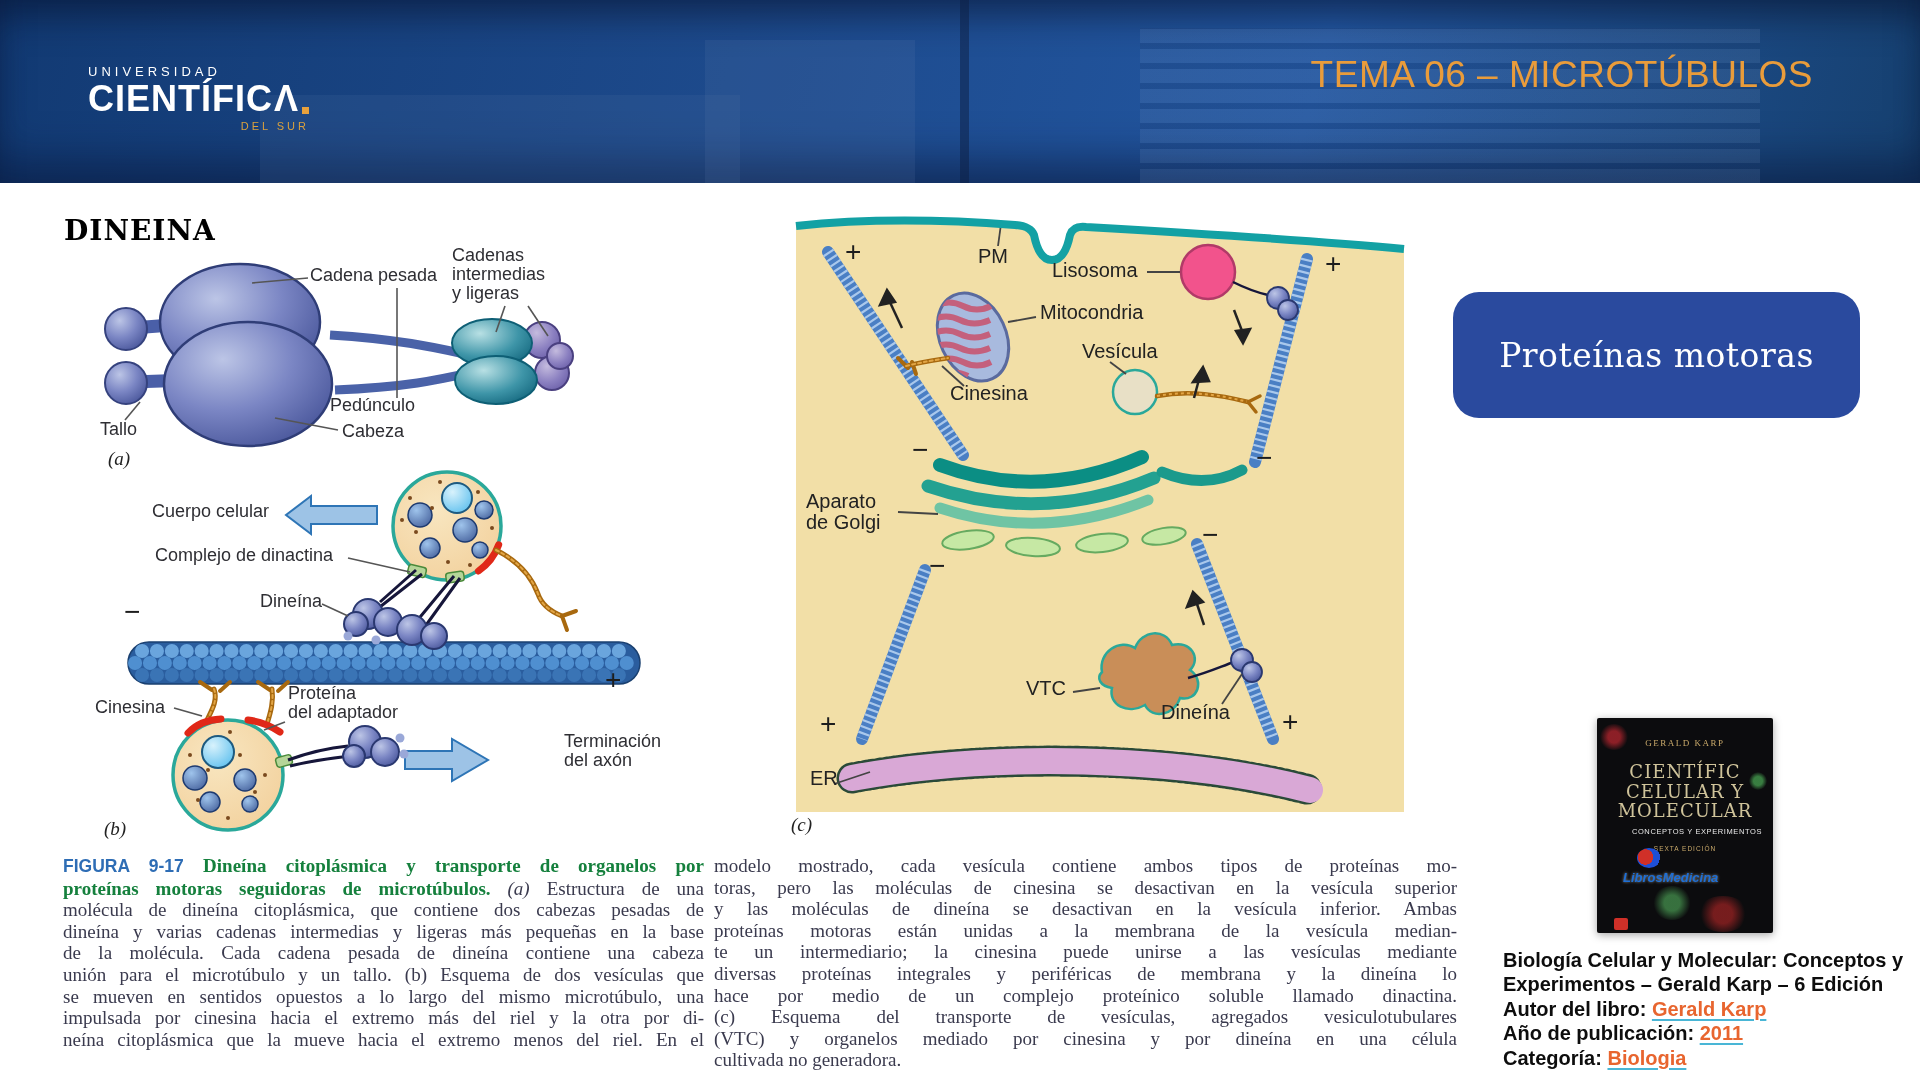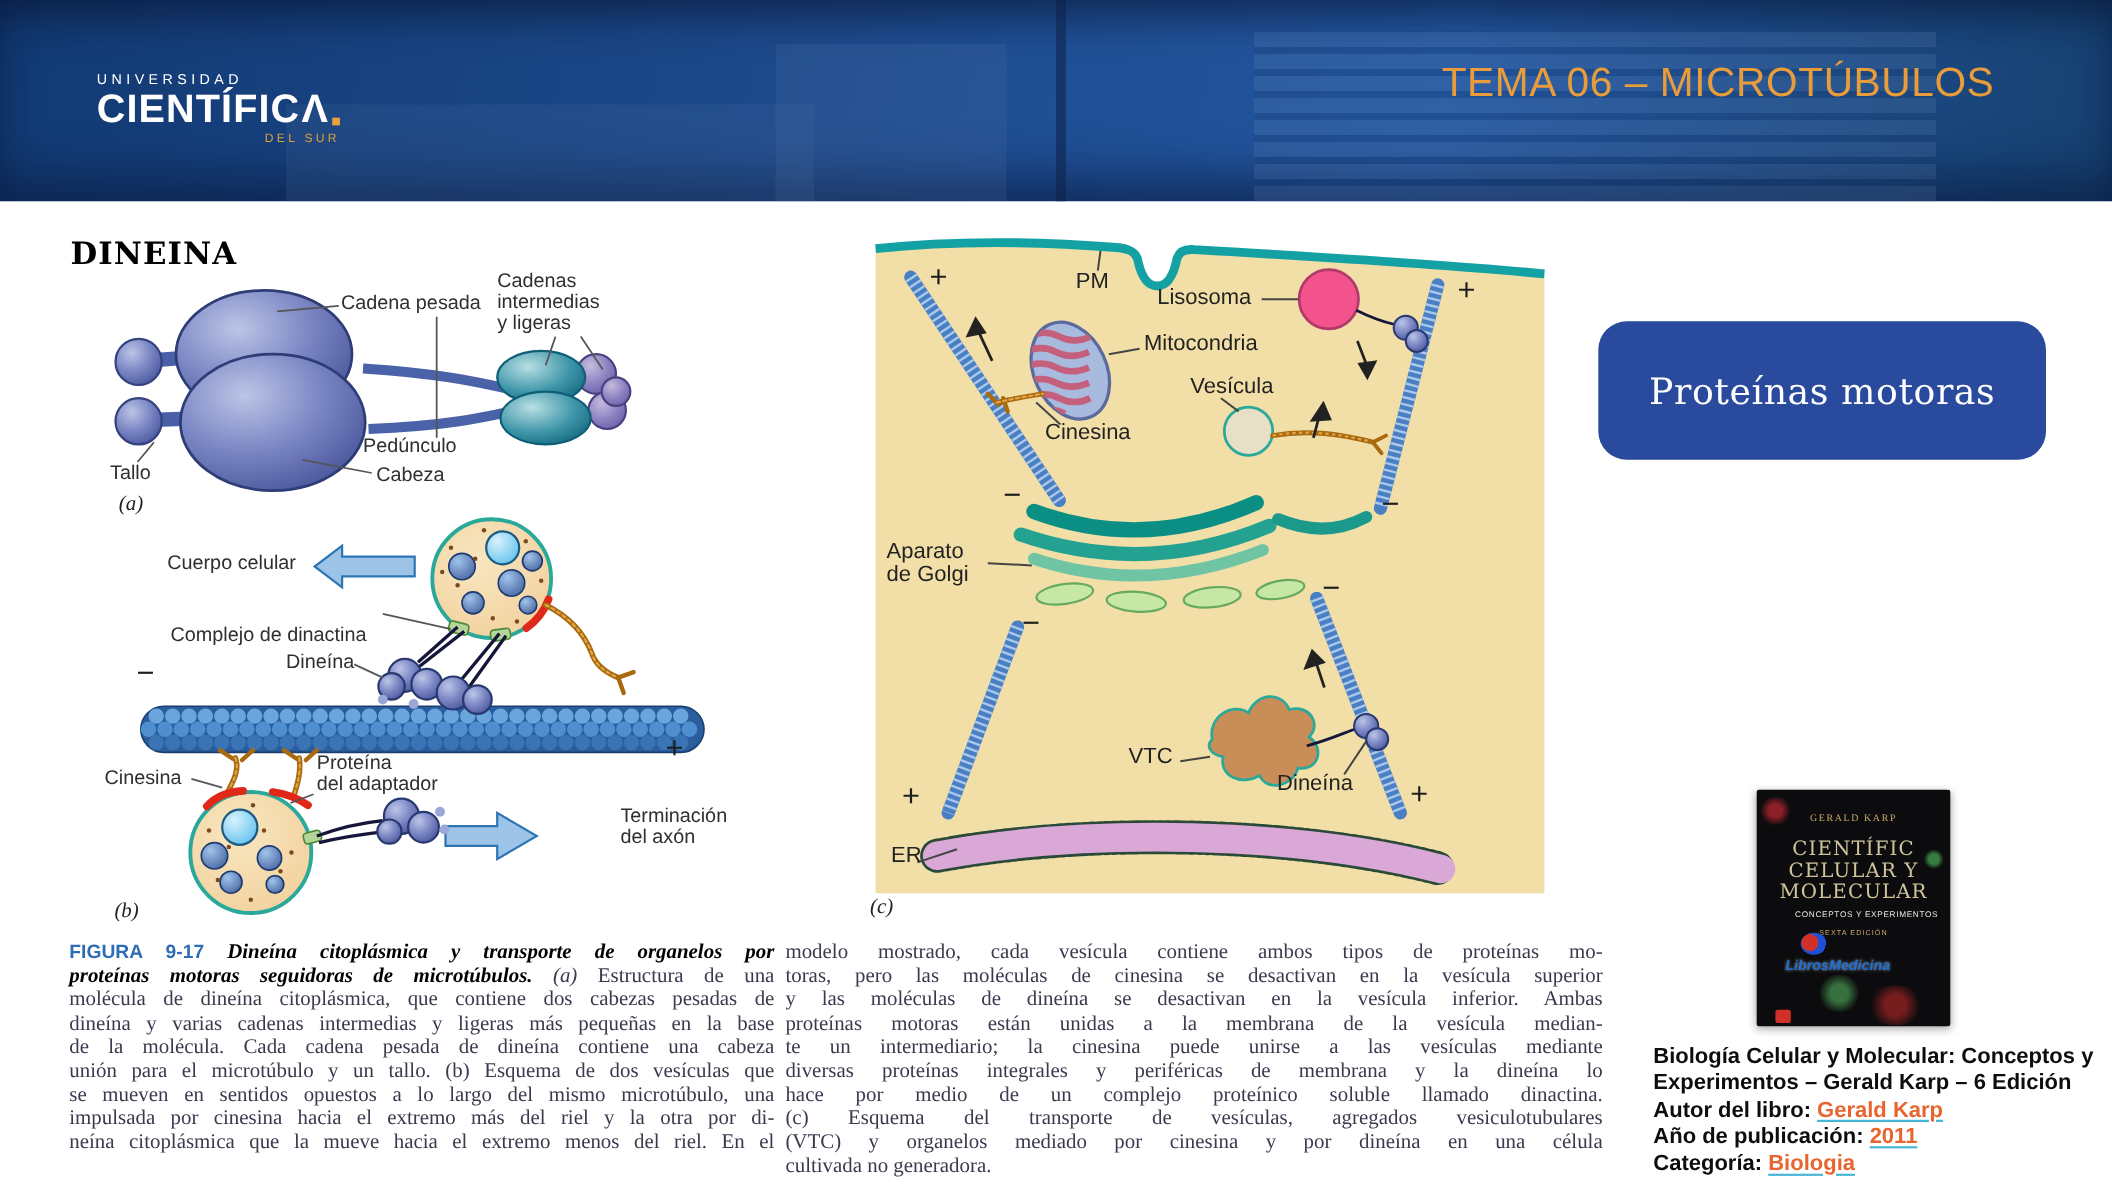--- a/index.html
+++ b/index.html
@@ -35,21 +35,21 @@
   .figsvg{position:absolute;}
 
   
   .caption{position:absolute;top:855px;font-family:"Liberation Serif",serif;font-size:19px;
     line-height:21.6px;color:#3a3a4e;}
   .cap-left{left:63px;width:641px;}
   .cap-right{left:714px;width:743px;}
   .caption .cap-line,.caption .cap-lines div{text-align:justify;text-align-last:justify;}
   .cap-right .cap-lines div:last-child{text-align-last:left;}
   .figura{color:#2e6db5;font-weight:bold;font-family:"Liberation Sans",sans-serif;font-size:17.5px;margin-top:36px;}
-  .capb{font-weight:bold;color:#000000;font-style:italic;}
+  .capb{font-weight:bold;color:#15803d;}
   .cap-ital{font-style:italic;}
 
   
   .motor-btn{position:absolute;left:1453px;top:292px;width:407px;height:126px;border-radius:26px;
     background:#2a4a9e;display:flex;align-items:center;justify-content:center;cursor:pointer;
     font-family:"DejaVu Serif",serif;font-size:33px;color:#fff;letter-spacing:.5px;}
   .book{position:absolute;left:1597px;top:718px;width:176px;height:215px;background:#0c0c0e;
     border-radius:2px;box-shadow:0 2px 8px rgba(0,0,0,.35);text-align:center;color:#cfc39a;overflow:hidden;}
   .book .b-author{margin-top:20px;font-size:9px;letter-spacing:1.5px;color:#c9a96a;
     font-family:"Liberation Serif",serif;}
@@ -264,21 +264,21 @@
     </g>
 
     <g stroke="#555" stroke-width="1.6">
       <line x1="268" y1="88" x2="330" y2="102"></line>
       <line x1="242" y1="134" x2="268" y2="146"></line>
       <line x1="94" y1="238" x2="122" y2="246"></line>
       <line x1="205" y1="252" x2="184" y2="260"></line>
     </g>
   </svg>
   <div class="flabel" style="left:152px;top:502px">Cuerpo celular</div>
-  <div class="flabel" style="left:155px;top:568px">Complejo de dinactina</div>
+  <div class="flabel" style="left:155px;top:546px">Complejo de dinactina</div>
   <div class="flabel" style="left:260px;top:592px">Dineína</div>
   <div class="sign" style="left:124px;top:598px">−</div>
   <div class="flabel" style="left:95px;top:698px">Cinesina</div>
   <div class="flabel" style="left:288px;top:684px">Proteína
 del adaptador</div>
   <div class="flabel" style="left:564px;top:732px">Terminación
 del axón</div>
   <div class="sign" style="left:605px;top:666px">+</div>
   <div class="panel" style="left:104px;top:818px">(b)</div>
 

